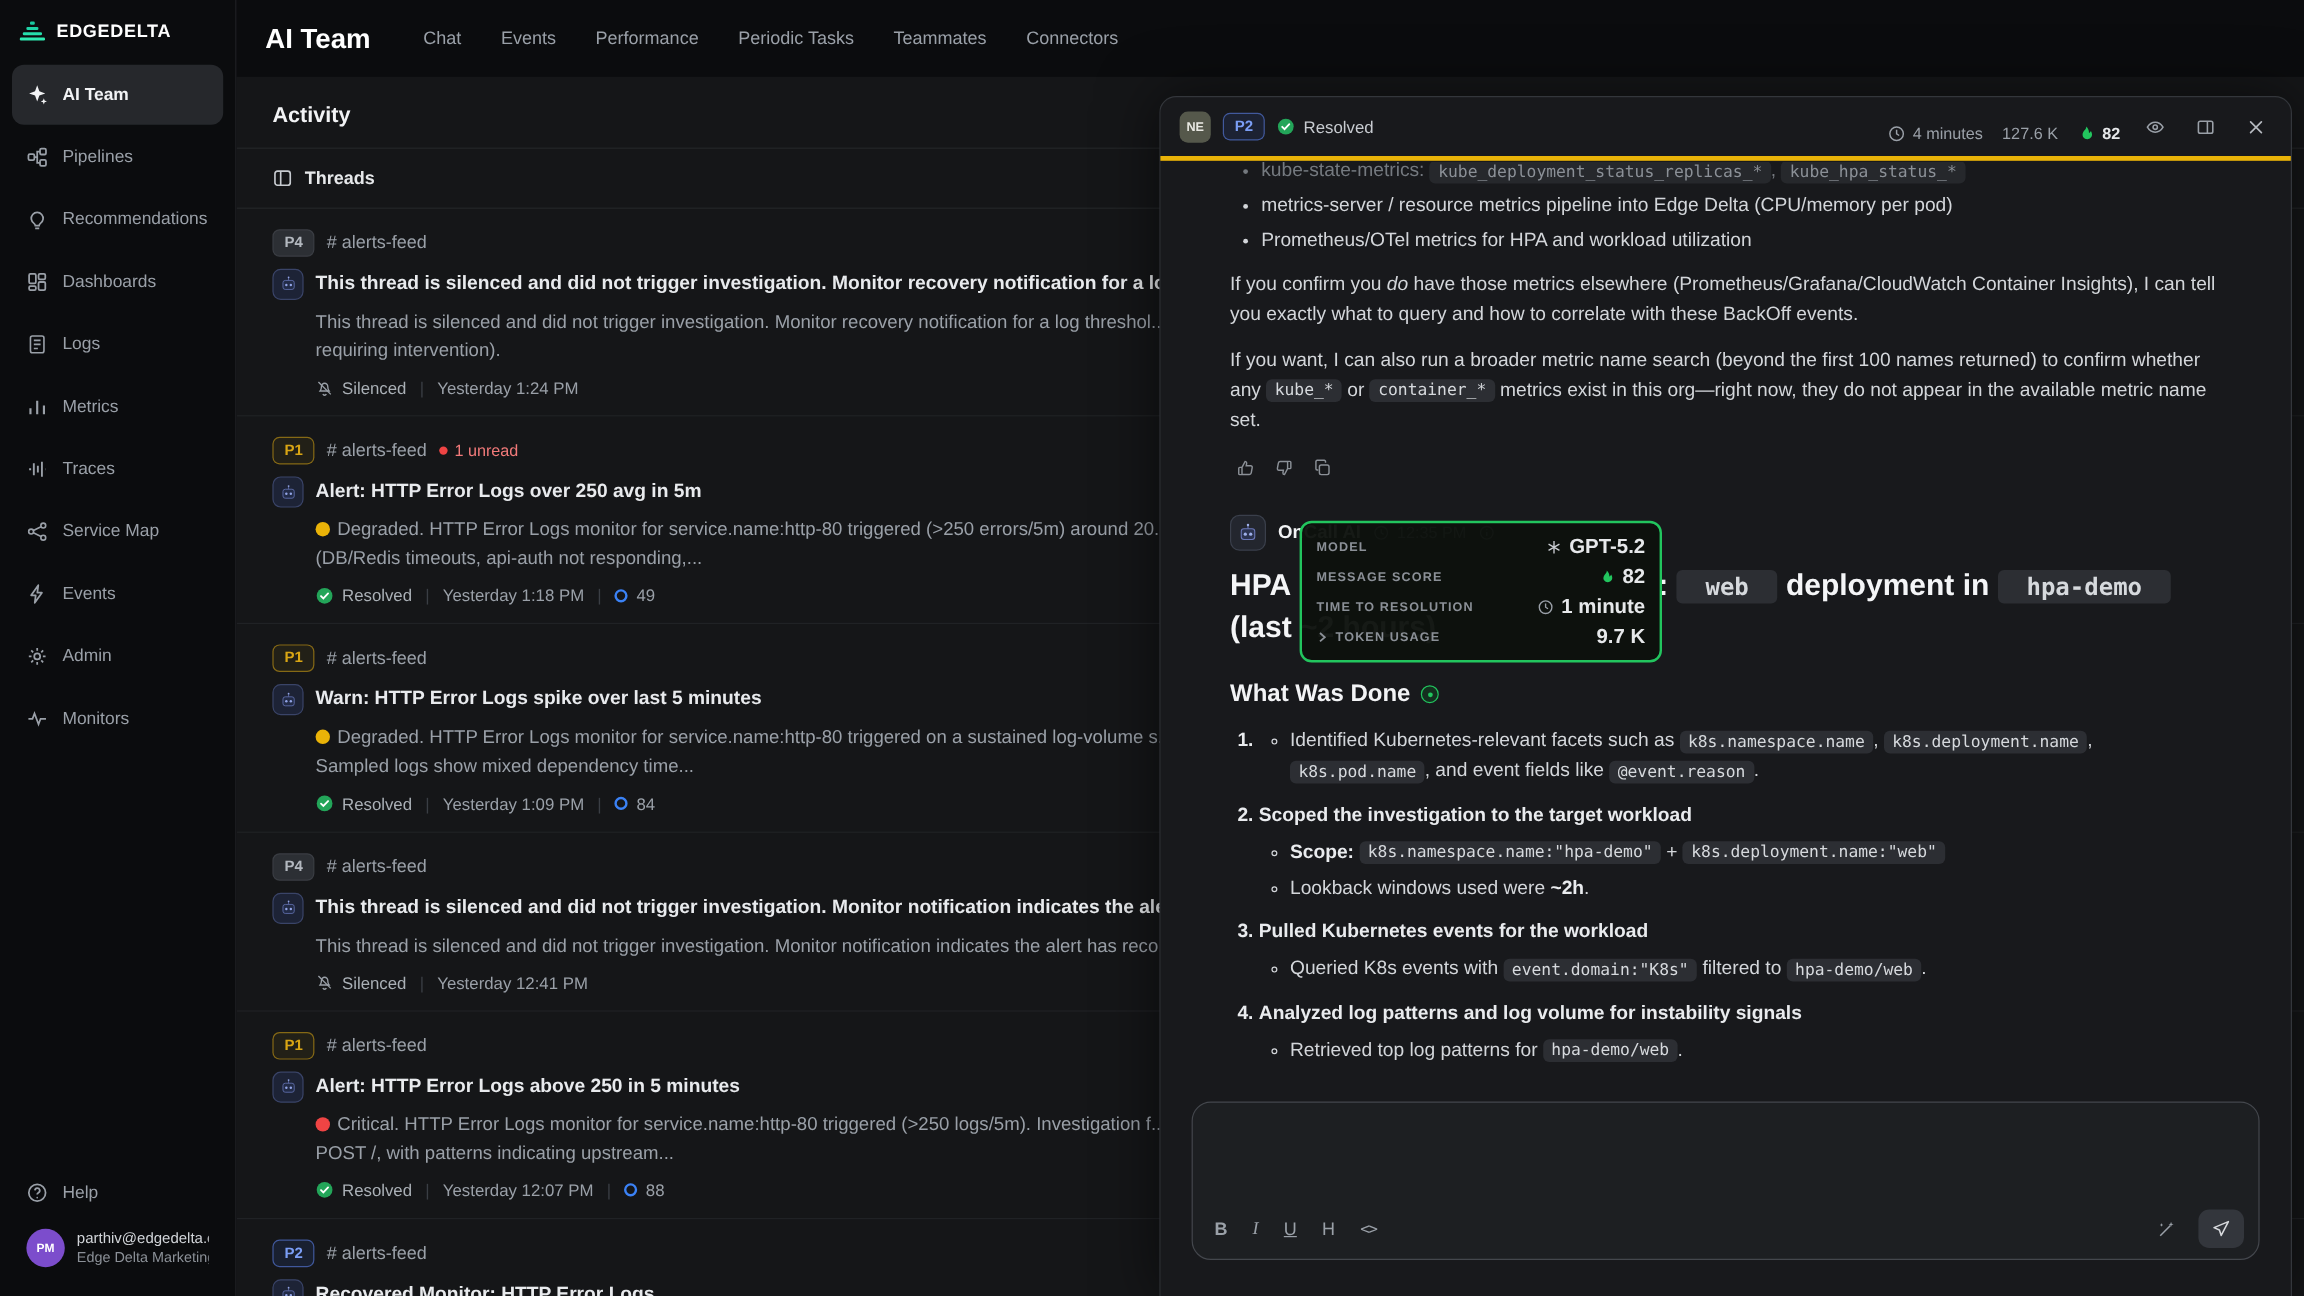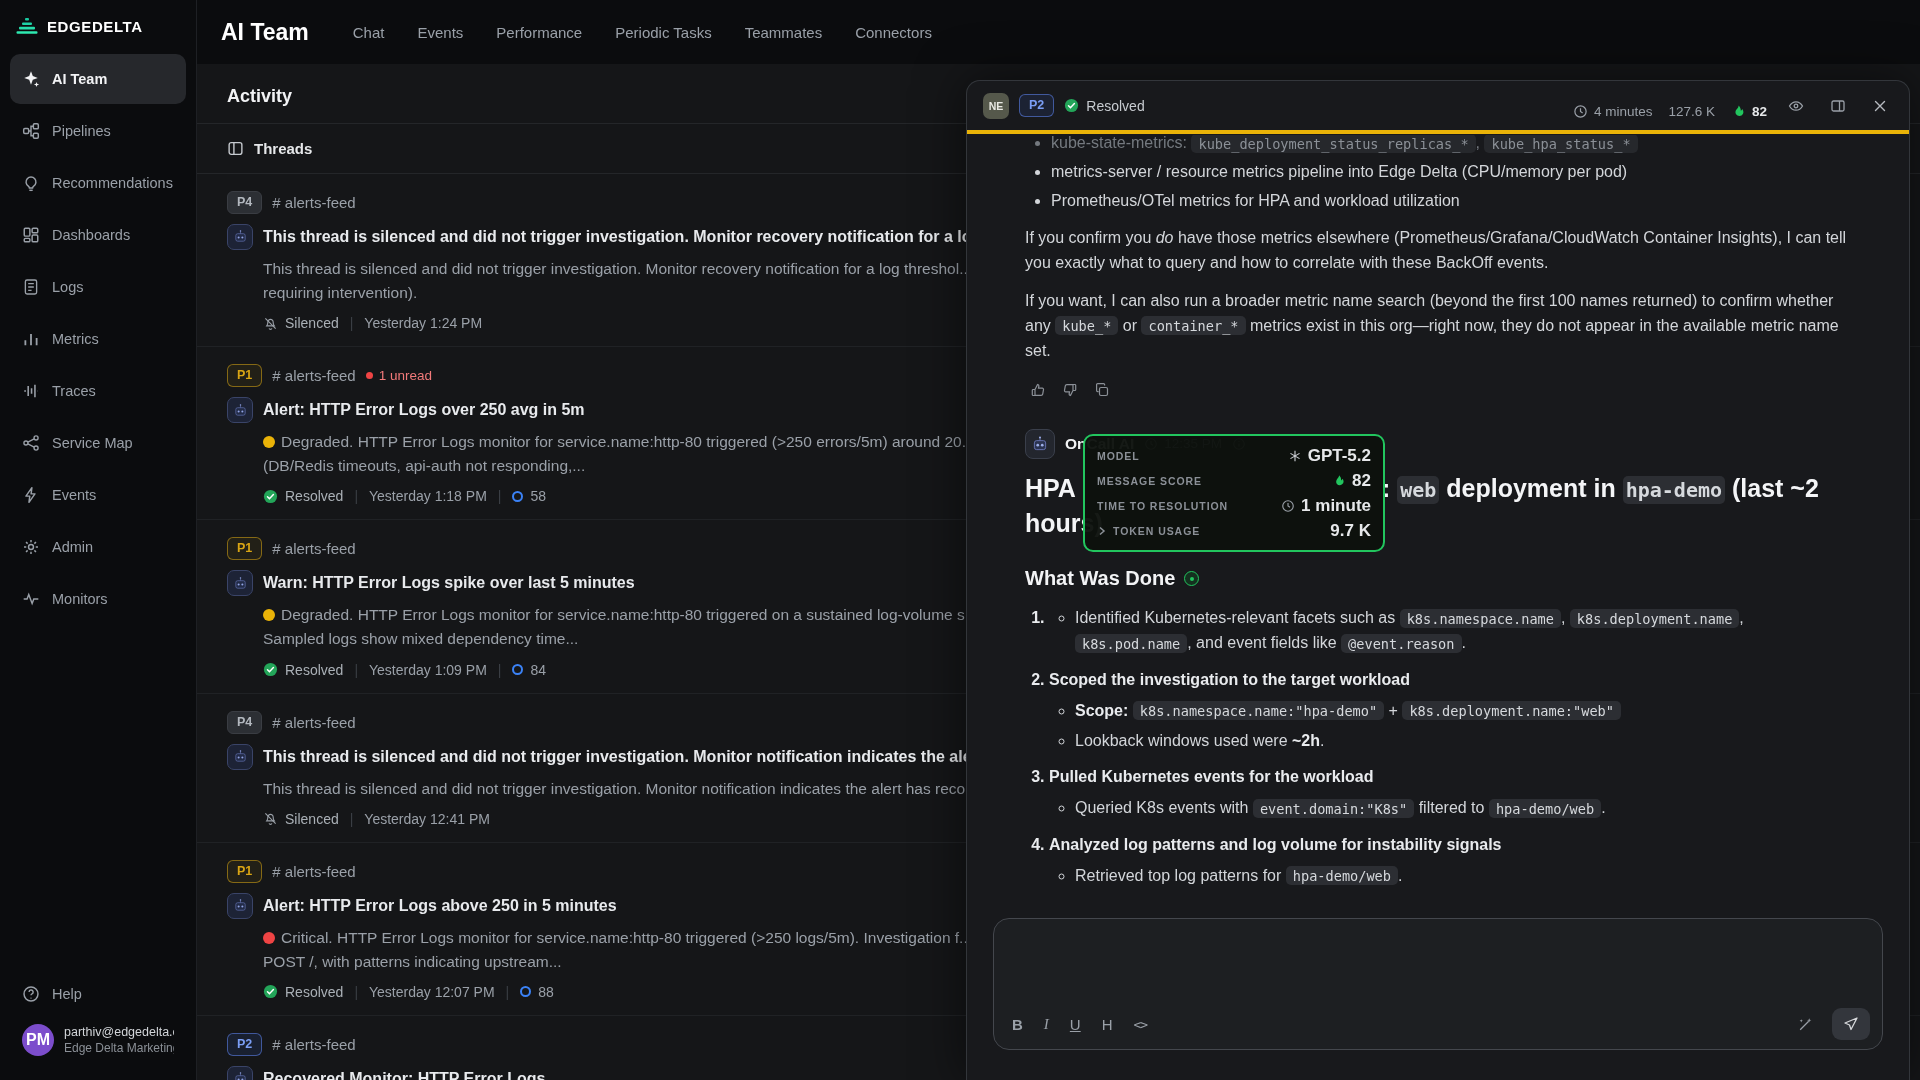--- a/index.html
+++ b/index.html
@@ -19,21 +19,21 @@
   .logo-mark svg { width: 22px; height: 20px; }
   .logo-text { font-weight: 700; font-size: 15px; letter-spacing: 0.6px; color: #ffffff; }
   .nav { padding: 6px 10px; display: flex; flex-direction: column; gap: 2px; }
   .nav-item { display: flex; align-items: center; gap: 12px; padding: 0 12px; height: 50px; border-radius: 10px; color: #9aa0a8; font-size: 14.5px; cursor: pointer; }
   .nav-item .nav-icon svg { width: 18px; height: 18px; }
   .nav-item.active { background: #26282c; color: #f2f3f5; font-weight: 600; }
   .side-bottom { margin-top: auto; padding: 6px 10px 8px; }
   .help-item { display: flex; align-items: center; gap: 12px; padding: 0 12px; height: 44px; border-radius: 10px; color: #9aa0a8; font-size: 14.5px; cursor: pointer; }
   .help-item svg { width: 18px; height: 18px; }
   .user-row { display: flex; gap: 10px; align-items: center; padding: 8px 12px 16px; cursor: pointer; }
-  .user-avatar { width: 32px; height: 32px; border-radius: 50%; background: #7c4dcc; color: #fff; font-size: 16px; font-weight: 700; display: flex; align-items: center; justify-content: center; flex: none; }
+  .user-avatar { width: 32px; height: 32px; border-radius: 50%; background: #7c4dcc; color: #fff; font-size: 10px; font-weight: 700; display: flex; align-items: center; justify-content: center; flex: none; }
   .user-meta { min-width: 0; }
   .user-email { font-size: 12.5px; color: #d2d5d9; white-space: nowrap; overflow: hidden; }
   .user-org { font-size: 12px; color: #8b9097; margin-top: 2px; white-space: nowrap; overflow: hidden; }
 
   
   .topbar { position: absolute; left: 197px; right: 0; top: 0; height: 64px; display: flex; align-items: center; background: #0b0c0e; padding: 0 24px; }
   .topbar-title { font-size: 23px; font-weight: 700; color: #ffffff; margin-right: 44px; }
   .tabs { display: flex; gap: 33px; }
   .tab { color: #9aa0a8; font-size: 15px; cursor: pointer; white-space: nowrap; }
 
@@ -92,21 +92,21 @@
   .reaction-btn { width: 26px; height: 26px; display: flex; align-items: center; justify-content: center; border-radius: 6px; cursor: pointer; }
   .reaction-btn svg { width: 16px; height: 16px; }
   .m-header { display: flex; align-items: center; gap: 10px; margin-top: 26px; }
   .oncall-avatar { width: 30px; height: 30px; border-radius: 8px; background: #23262e; border: 1px solid #3a3f4b; display: flex; align-items: center; justify-content: center; }
   .oncall-avatar svg { width: 18px; height: 18px; }
   .m-author { font-size: 15.5px; font-weight: 700; color: #f2f3f5; }
   .m-time { display: inline-flex; align-items: center; gap: 6px; color: #9aa0a8; font-size: 13.5px; }
   .m-time svg, .m-info svg { width: 14px; height: 14px; }
   .m-info { display: flex; cursor: pointer; }
   .m-title { margin-top: 12px; font-size: 25px; line-height: 1.4; font-weight: 700; color: #f4f5f7; max-width: 835px; }
-  .m-title code { font-size: 0.8em; padding: 2px 3px; font-weight: 600; }
+  .m-title code { font-size: 0.8em; padding: 2px 24px; font-weight: 600; }
   .h-spacer { display: inline-block; width: 306px; }
   .m-section { margin-top: 22px; font-size: 20px; font-weight: 700; color: #f2f3f5; display: flex; align-items: center; gap: 9px; }
   .sec-badge { width: 15px; height: 15px; border-radius: 50%; background: #14301f; border: 1.5px solid #22c55e; position: relative; }
   .sec-badge::after { content: ""; position: absolute; left: 4.5px; top: 4.5px; width: 4px; height: 4px; border-radius: 50%; background: #22c55e; }
   .m-steps { margin-top: 12px; padding-left: 24px; max-width: 835px; }
   .m-steps > li { margin: 12px 0; }
   .m-steps > li::marker { font-weight: 700; color: #e9ebee; }
   .step-title { font-weight: 700; color: #e9ebee; }
   .subs { list-style: circle; padding-left: 26px; margin-top: 6px; color: #d3d6da; }
   .subs li { margin: 5px 0; }
@@ -366,21 +366,21 @@
               </svg>
             </span>
 
         <span class="s-label">Resolved</span>
       </span>
       <span class="sep">|</span>
       <span class="t-time">Yesterday 1:18 PM</span>
       <span class="sep t-score-sep">|</span>
       <span class="t-score">
         <span class="score-ring"></span>
-        <span class="score-num">58</span>
+        <span class="score-num">49</span>
       </span>
     </div>
   </div>
       <div class="thread">
     <div class="t-row1">
       <span class="badge p1">P1</span>
       <span class="t-channel"># alerts-feed</span>
 
     </div>
     <div class="t-row2">

